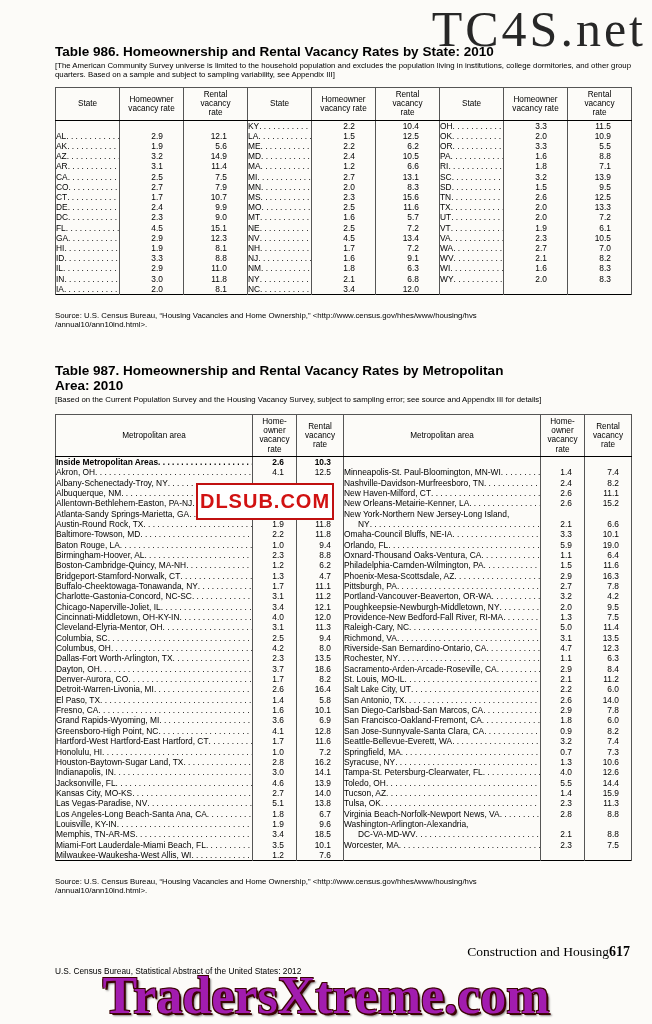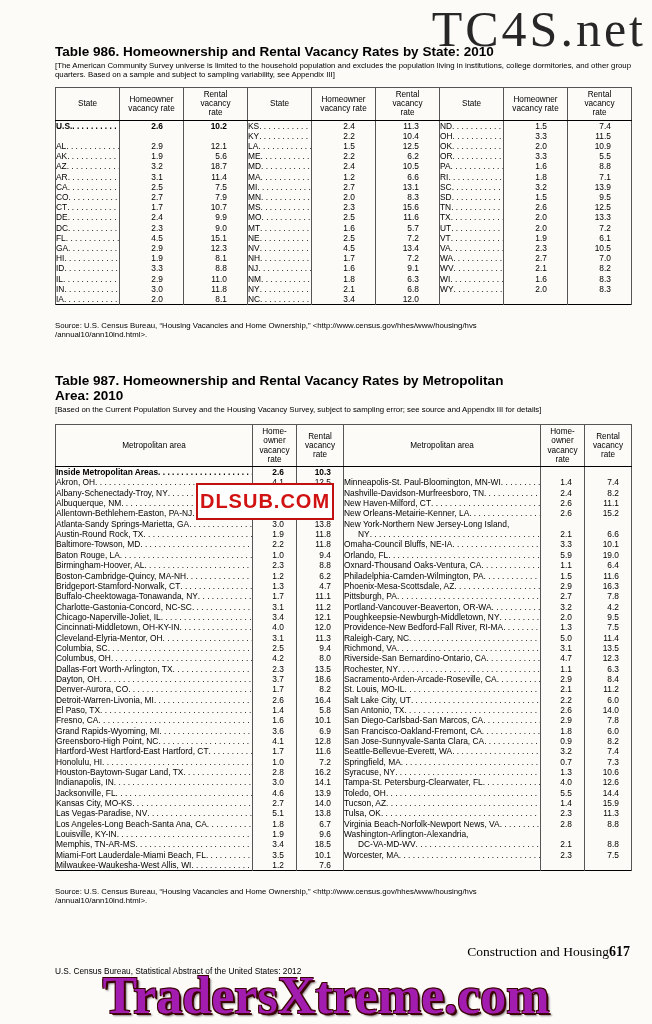--- a/index.html
+++ b/index.html
@@ -81,46 +81,20 @@
         <th>State</th>
         <th>Homeowner
 vacancy rate</th>
         <th>Rental
 vacancy
 rate</th>
       </tr>
     </thead>
     <tbody>
         <tr>
-          <td class="st b">
-            <span class="lead">
-              <span class="nm">U.S.</span>
-              <span class="dots"></span>
-            </span>
-          </td>
-          <td class="num b">2.6</td>
-          <td class="num b">10.2</td>
-          <td class="st">
-            <span class="lead">
-              <span class="nm">KS</span>
-              <span class="dots"></span>
-            </span>
-          </td>
-          <td class="num">2.4</td>
-          <td class="num">11.3</td>
-          <td class="st">
-            <span class="lead">
-              <span class="nm">ND</span>
-              <span class="dots"></span>
-            </span>
-          </td>
-          <td class="num">1.5</td>
-          <td class="num">7.4</td>
-        </tr>
-        <tr>
           <td class="st"></td>
           <td class="num"></td>
           <td class="num"></td>
           <td class="st">
             <span class="lead">
               <span class="nm">KY</span>
               <span class="dots"></span>
             </span>
           </td>
           <td class="num">2.2</td>
@@ -187,21 +161,21 @@
           <td class="num">5.5</td>
         </tr>
         <tr>
           <td class="st">
             <span class="lead">
               <span class="nm">AZ</span>
               <span class="dots"></span>
             </span>
           </td>
           <td class="num">3.2</td>
-          <td class="num">18.7</td>
+          <td class="num">14.9</td>
           <td class="st">
             <span class="lead">
               <span class="nm">MD</span>
               <span class="dots"></span>
             </span>
           </td>
           <td class="num">2.4</td>
           <td class="num">10.5</td>
           <td class="st">
             <span class="lead">

